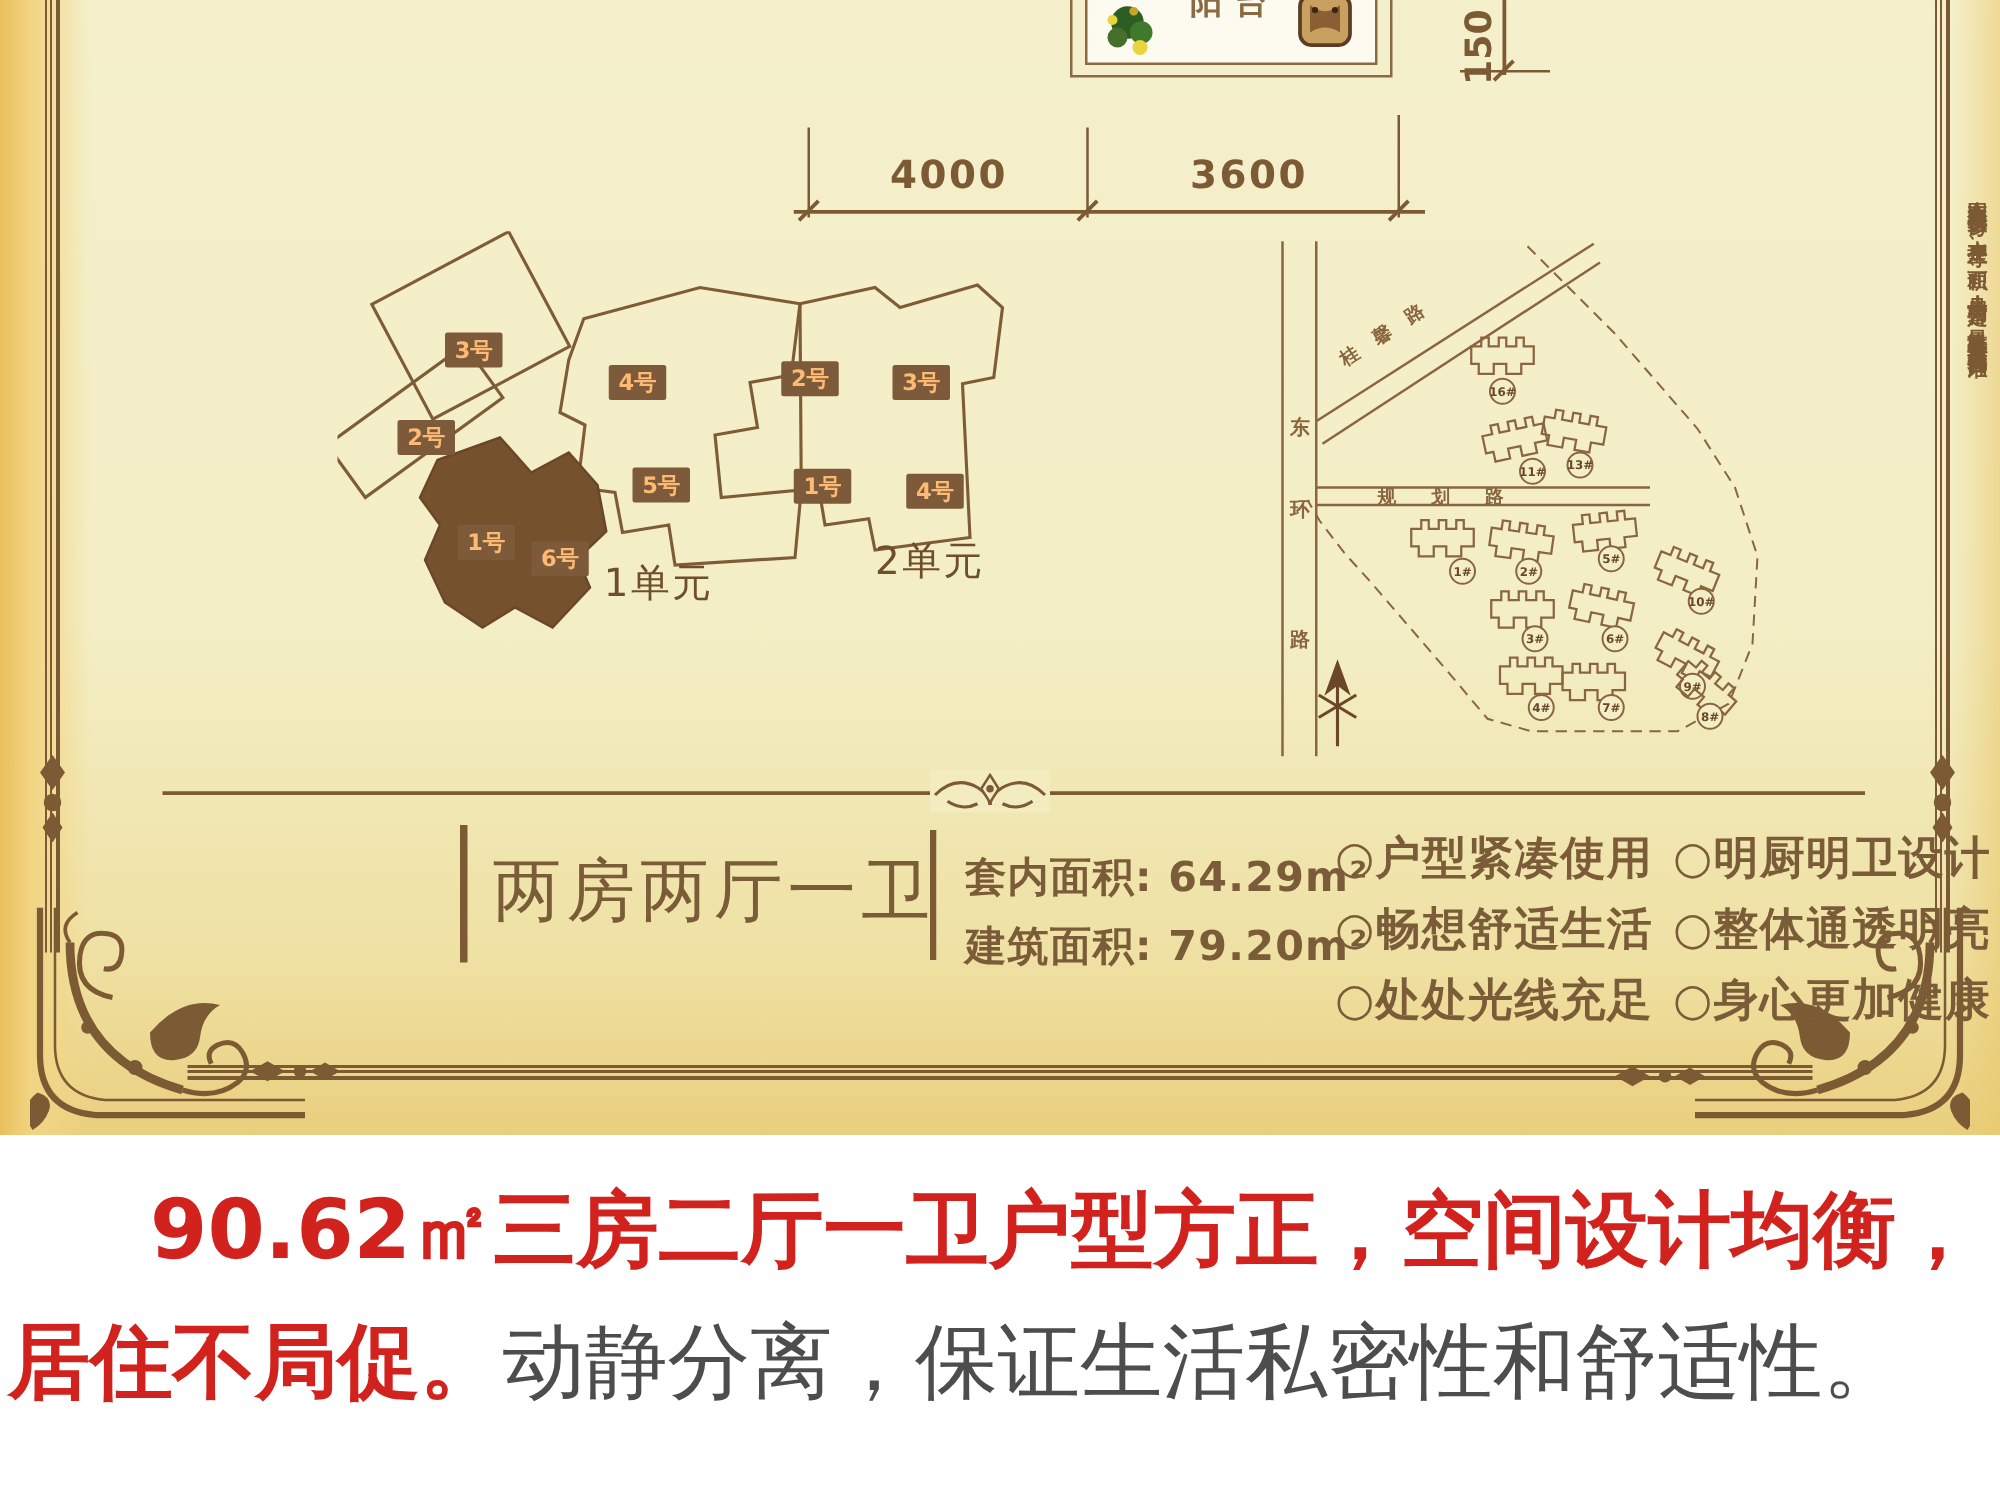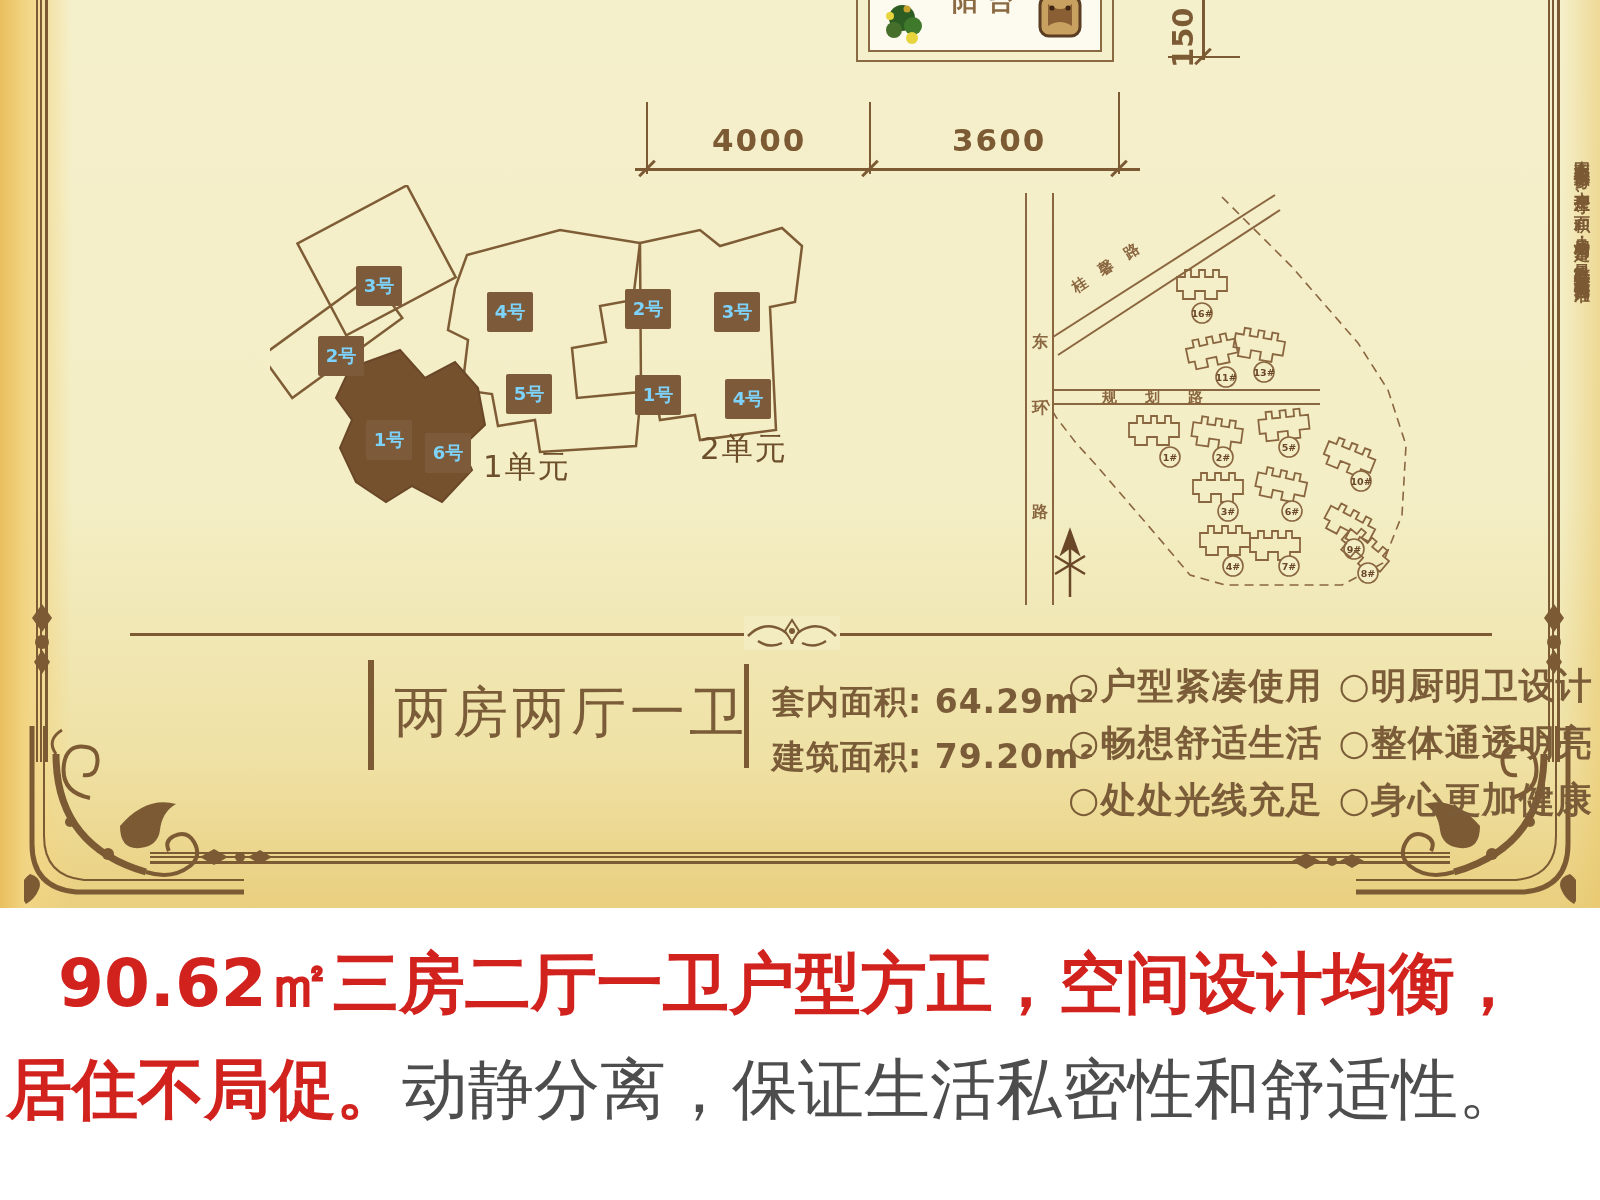--- a/index.html
+++ b/index.html
@@ -30,40 +30,40 @@
   .chair{position:absolute;left:166px;top:-4px;}
 
   
   .dline{position:absolute;background:#7b5a34;}
   .tick{position:absolute;width:22px;height:3px;background:#7b5a34;transform:rotate(-45deg);}
   .dimtxt{position:absolute;font-size:31px;font-weight:bold;color:#7b5a34;letter-spacing:2px;}
   .vdim{position:absolute;left:1166px;top:-10px;height:78px;writing-mode:vertical-rl;transform:rotate(180deg);
         font-size:29px;font-weight:bold;color:#7b5a34;}
 
   
-  .chip{position:absolute;width:46px;height:40px;background:#7d5a39;color:#7dd3fc;font-size:18px;
+  .chip{position:absolute;width:46px;height:28px;background:#7d5a39;color:#fdba74;font-size:18px;
         font-weight:bold;display:flex;align-items:center;justify-content:center;border-radius:2px;}
   .unitlab{position:absolute;font-size:31px;color:#6e4f2c;letter-spacing:2px;}
 
   
   .divider{position:absolute;left:130px;top:633px;width:1362px;height:3px;background:#7b5a34;}
   .div-orn{position:absolute;left:744px;top:616px;}
   .unit-code{position:absolute;left:133px;top:646px;font-size:106px;color:#7b5c38;letter-spacing:0px;}
   .vbar1{position:absolute;left:368px;top:660px;width:6px;height:110px;background:#7b5a34;}
   .vbar2{position:absolute;left:744px;top:664px;width:5px;height:104px;background:#7b5a34;}
   .unit-type{position:absolute;left:394px;top:676px;font-size:55px;color:#7b5c38;letter-spacing:4px;font-weight:500;}
   .areas{position:absolute;left:772px;top:668px;display:flex;flex-direction:column;gap:10px;margin-top:12px;}
   .area-row{font-size:33px;color:#7b5c38;font-weight:bold;letter-spacing:1px;}
   .features{position:absolute;left:1068px;top:662px;display:grid;grid-template-columns:auto auto;
             column-gap:16px;row-gap:8px;}
   .feature{font-size:36px;color:#7b5c38;font-weight:bold;letter-spacing:1px;}
 
   
   .caption{position:absolute;left:0;top:908px;width:1600px;height:292px;background:#ffffff;}
-  .cap1{position:absolute;left:0;top:36px;width:1600px;padding-left:58px;box-sizing:border-box;
+  .cap1{position:absolute;left:0;top:36px;width:1600px;padding-left:120px;box-sizing:border-box;
         font-size:66px;line-height:1.2;font-weight:bold;color:#d2221e;white-space:nowrap;}
   .cap2{position:absolute;left:6px;top:142px;width:1594px;font-size:66px;line-height:1.2;white-space:nowrap;}
   .cap2 .red{color:#d2221e;font-weight:bold;margin-top:13px;}
   .cap2 .gray{color:#4d4d4d;font-weight:500;}
 
   svg text{font-family:"DejaVu Sans","Liberation Sans",sans-serif;}
 </style>
 </head>
 <body>
 

